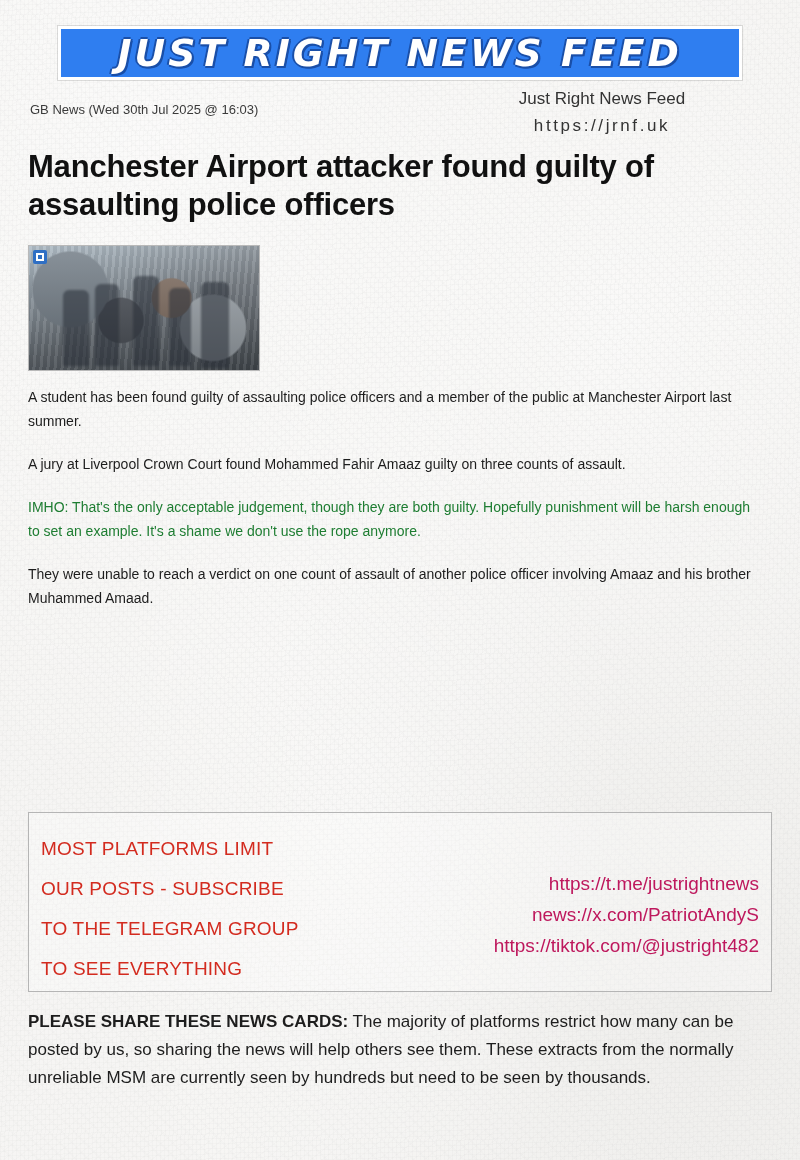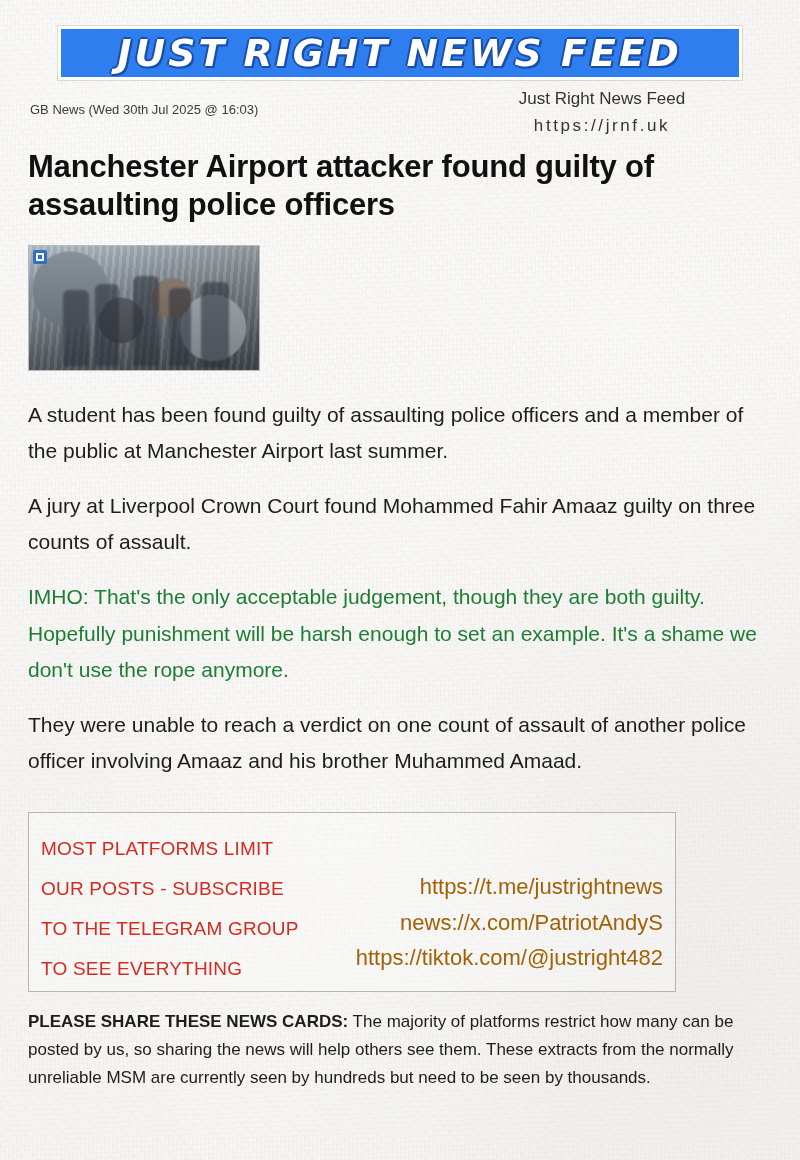--- a/index.html
+++ b/index.html
@@ -174,36 +174,36 @@
   }
 
   
   .body {
     position: absolute;
     left: 28px;
     top: 385px;
     width: 735px;
   }
   .para {
-    font-size: 21px;
+    font-size: 14px;
     line-height: 1.72;
     color: #1d1d1d;
-    margin: 12px 0 19px 0;
+    margin: 0 0 19px 0;
   }
   .para.opinion {
     color: #1e7d32;
     margin-top: 10px;
   }
 
   
   .promo {
     position: absolute;
     left: 28px;
     top: 812px;
-    width: 648px;
+    width: 744px;
     height: 180px;
     border: 1px solid #b5b5b5;
     box-sizing: border-box;
     background: rgba(255,255,255,0.28);
   }
   .promo-left {
     position: absolute;
     left: 12px;
     top: 16px;
     width: 340px;
@@ -216,22 +216,22 @@
   }
   .promo-right {
     position: absolute;
     right: 12px;
     top: 56px;
     width: 460px;
     text-align: right;
   }
   .promo-link {
     display: block;
-    color: #a16207;
-    font-size: 22px;
+    color: #be185d;
+    font-size: 19px;
     line-height: 1.62;
     text-decoration: none;
   }
 
   
   .footer {
     position: absolute;
     left: 28px;
     top: 1008px;
     width: 746px;

